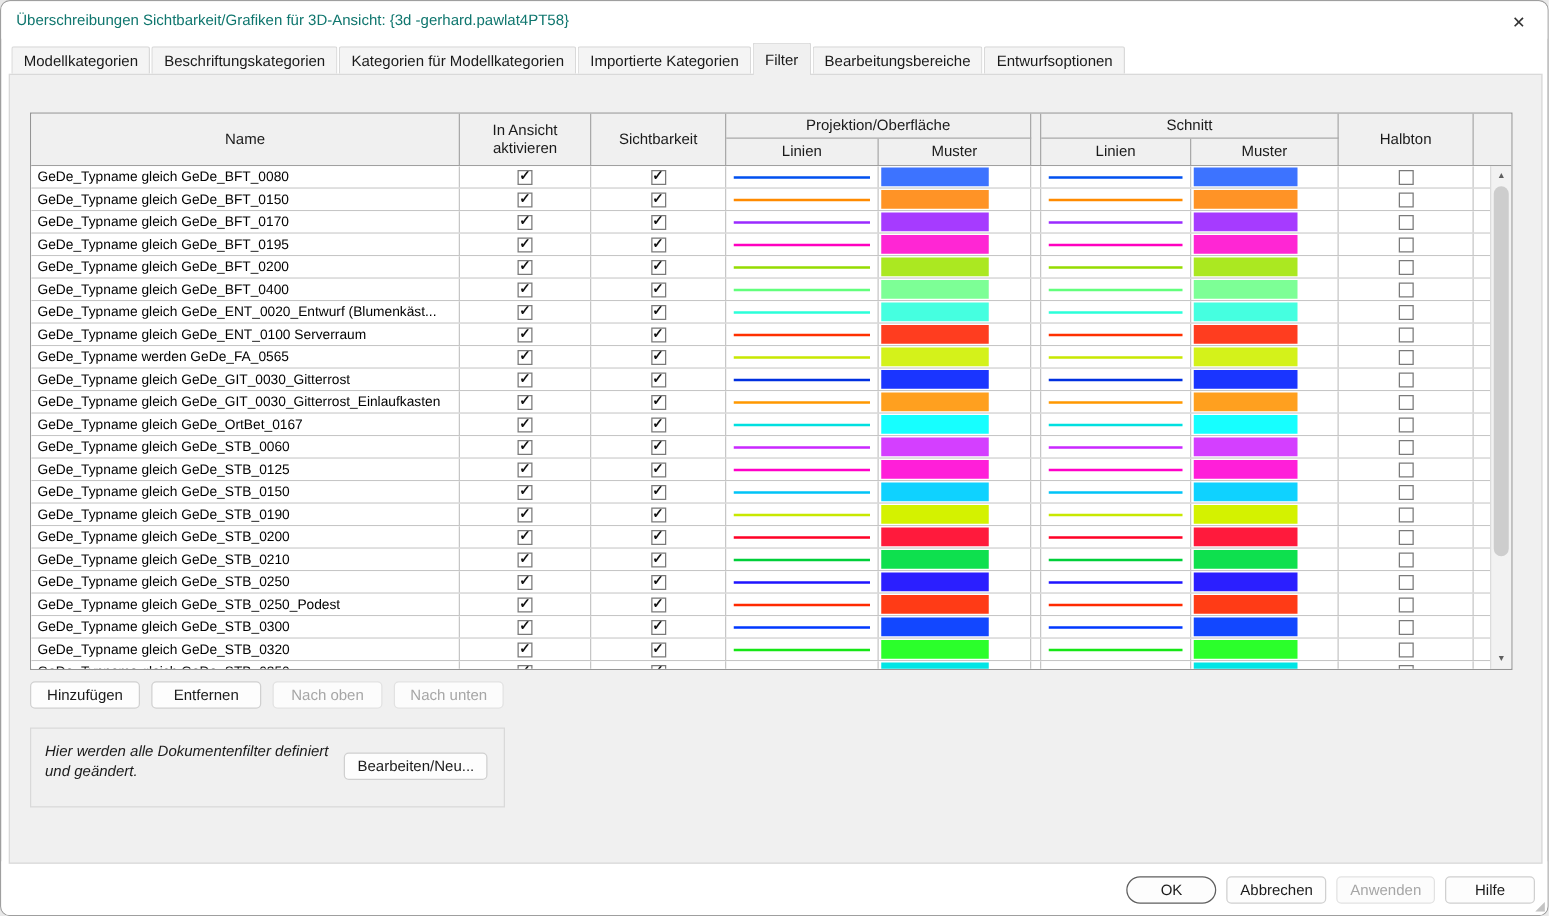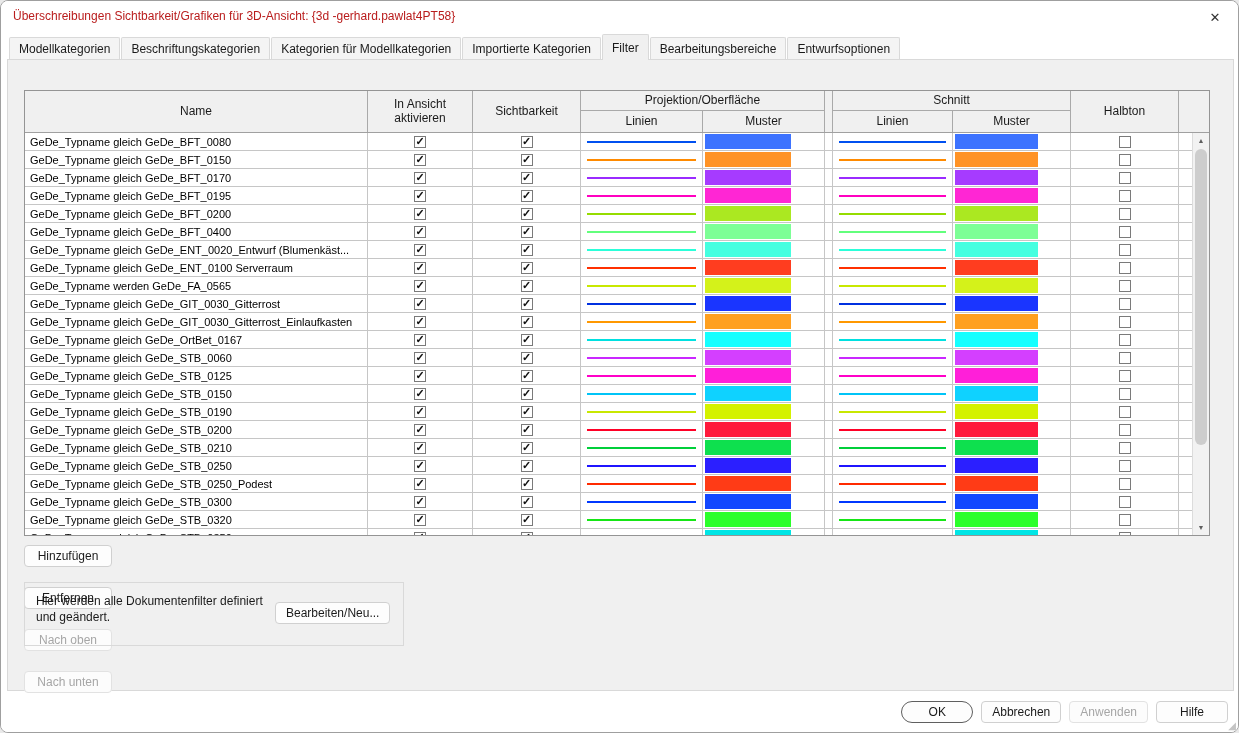--- a/index.html
+++ b/index.html
@@ -9,21 +9,21 @@
     font-family: "Liberation Sans", sans-serif;
     background: #e9e9e9;
   }
   .window {
     position: relative; width: 1239px; height: 733px;
     background: #ffffff; border: 1px solid #9f9f9f;
     border-radius: 8px; overflow: hidden;
   }
   
   .titlebar { position: absolute; top: 0; left: 0; right: 0; height: 30px; background: #ffffff; }
-  .titlebar .title { position: absolute; left: 12px; top: 8px; font-size: 12px; color: #b91c1c; white-space: nowrap; }
+  .titlebar .title { position: absolute; left: 12px; top: 8px; font-size: 12px; color: #0f766e; white-space: nowrap; }
   .close-btn {
     position: absolute; right: 13px; top: 6px; width: 20px; height: 20px;
     display: flex; align-items: center; justify-content: center;
     font-size: 13px; color: #333; cursor: default;
   }
   
   .tabbar { position: absolute; top: 30px; left: 6px; right: 6px; height: 28px; display: flex; align-items: flex-end; padding-left: 2px; }
   .tab {
     position: relative; height: 22px; padding: 0 9px; margin-right: 1px;
     font-size: 12px; color: #1a1a1a; background: #f4f4f4;
@@ -82,24 +82,24 @@
   .vs-thumb { position: absolute; left: 2px; right: 2px; top: 16px; height: 296px; background: #cdcdcd; border-radius: 7px; }
   
   .btn {
     min-width: 88px; height: 22px; padding: 0 10px;
     background: #fdfdfd; border: 1px solid #d0d0d0; border-radius: 4px;
     font-size: 12px; color: #1b1b1b; font-family: inherit;
     display: flex; align-items: center; justify-content: center; white-space: nowrap;
   }
   .btn.disabled { color: #a6a6a6; background: #fcfcfc; border-color: #e2e2e2; }
   .btn.default { border-color: #5f5f5f; border-radius: 11px; }
-  .rowbtns { position: absolute; left: 16px; top: 485px; display: flex; gap: 20px; flex-direction: column; }
+  .rowbtns { position: absolute; left: 16px; top: 485px; display: flex; gap: 9px; }
   
   .infobox { position: absolute; left: 16px; top: 522px; width: 380px; height: 64px; border: 1px solid #d9d9d9; }
-  .infobox .txt { position: absolute; left: 11px; top: 11px; width: 228px; font-size: 12px; color: #1a1a1a; line-height: 1.3; }
+  .infobox .txt { position: absolute; left: 11px; top: 11px; width: 228px; font-size: 12px; color: #1a1a1a; line-height: 1.3; font-style: italic; }
   .infobox .btn { position: absolute; left: 250px; top: 19px; min-width: 108px; }
   
   .footer { position: absolute; left: 0; right: 0; bottom: 0; height: 43px; background: #ffffff; }
   .footer-btns { position: absolute; right: 10px; top: 12px; display: flex; gap: 8px; }
   .footer .btn { min-width: 72px; }
   .grip { position: absolute; right: 2px; bottom: 1px; color: #c4c4c4; font-size: 10px; }
 </style>
 </head>
 <body>
 

